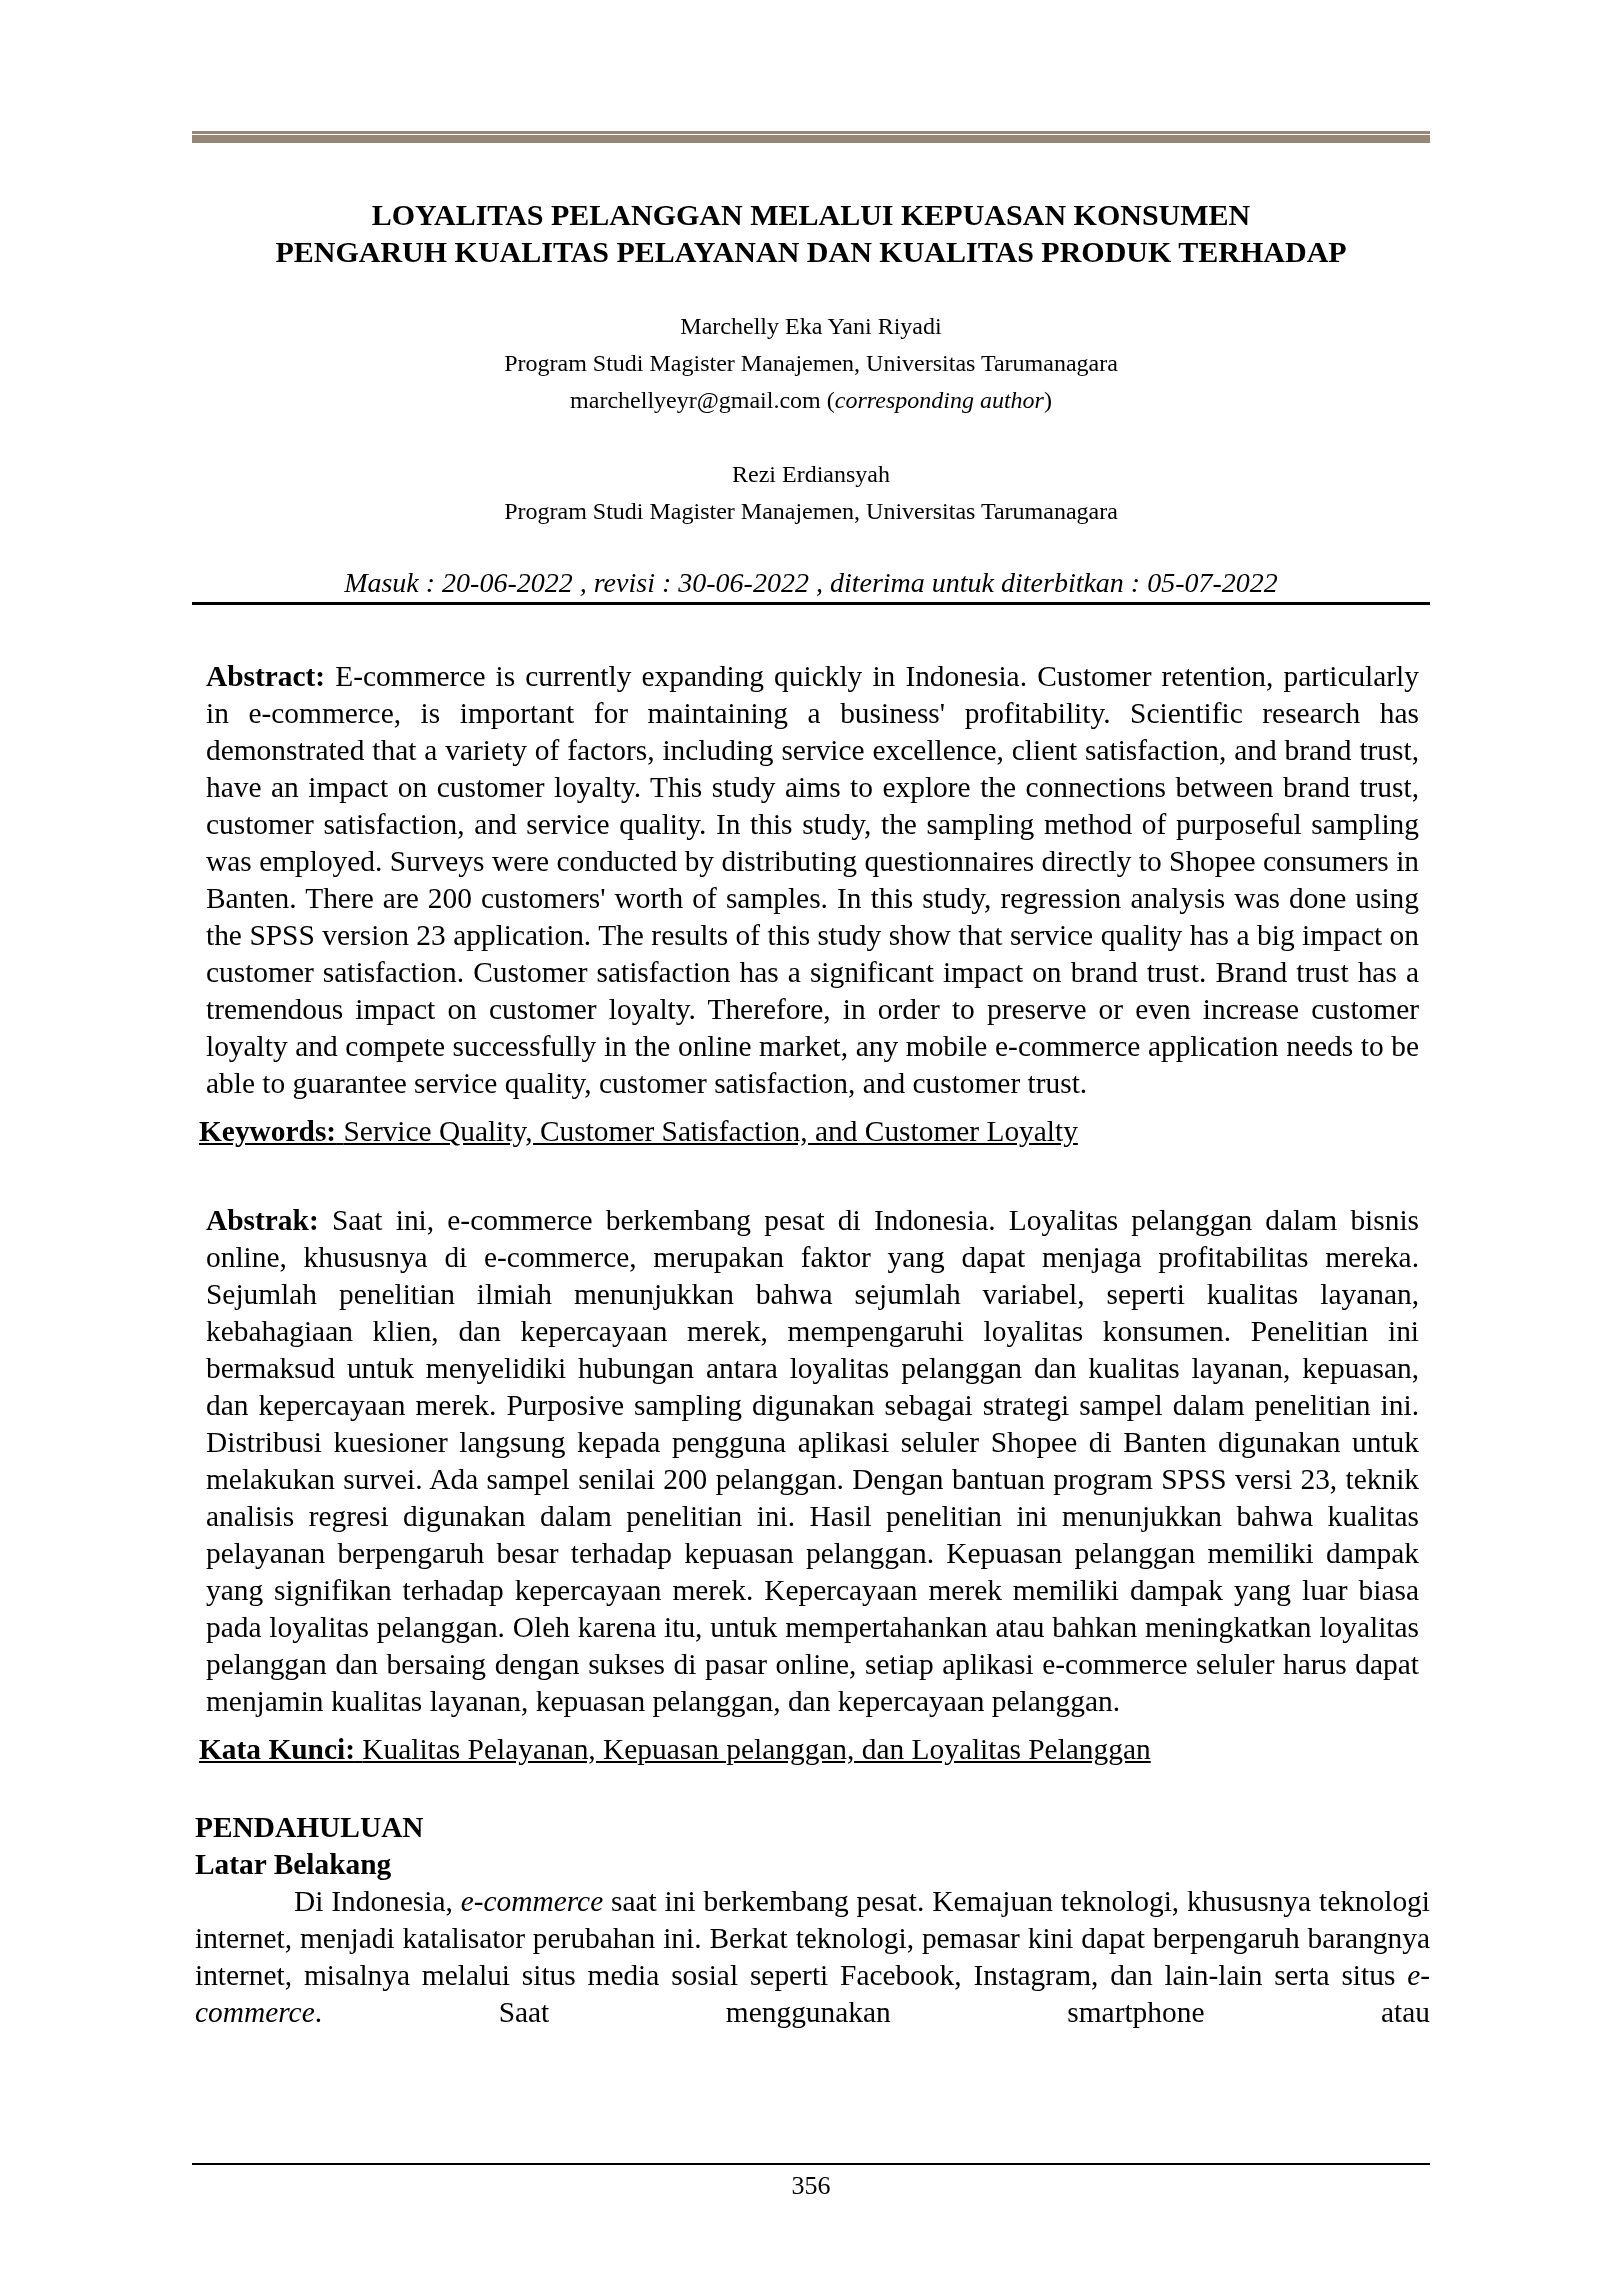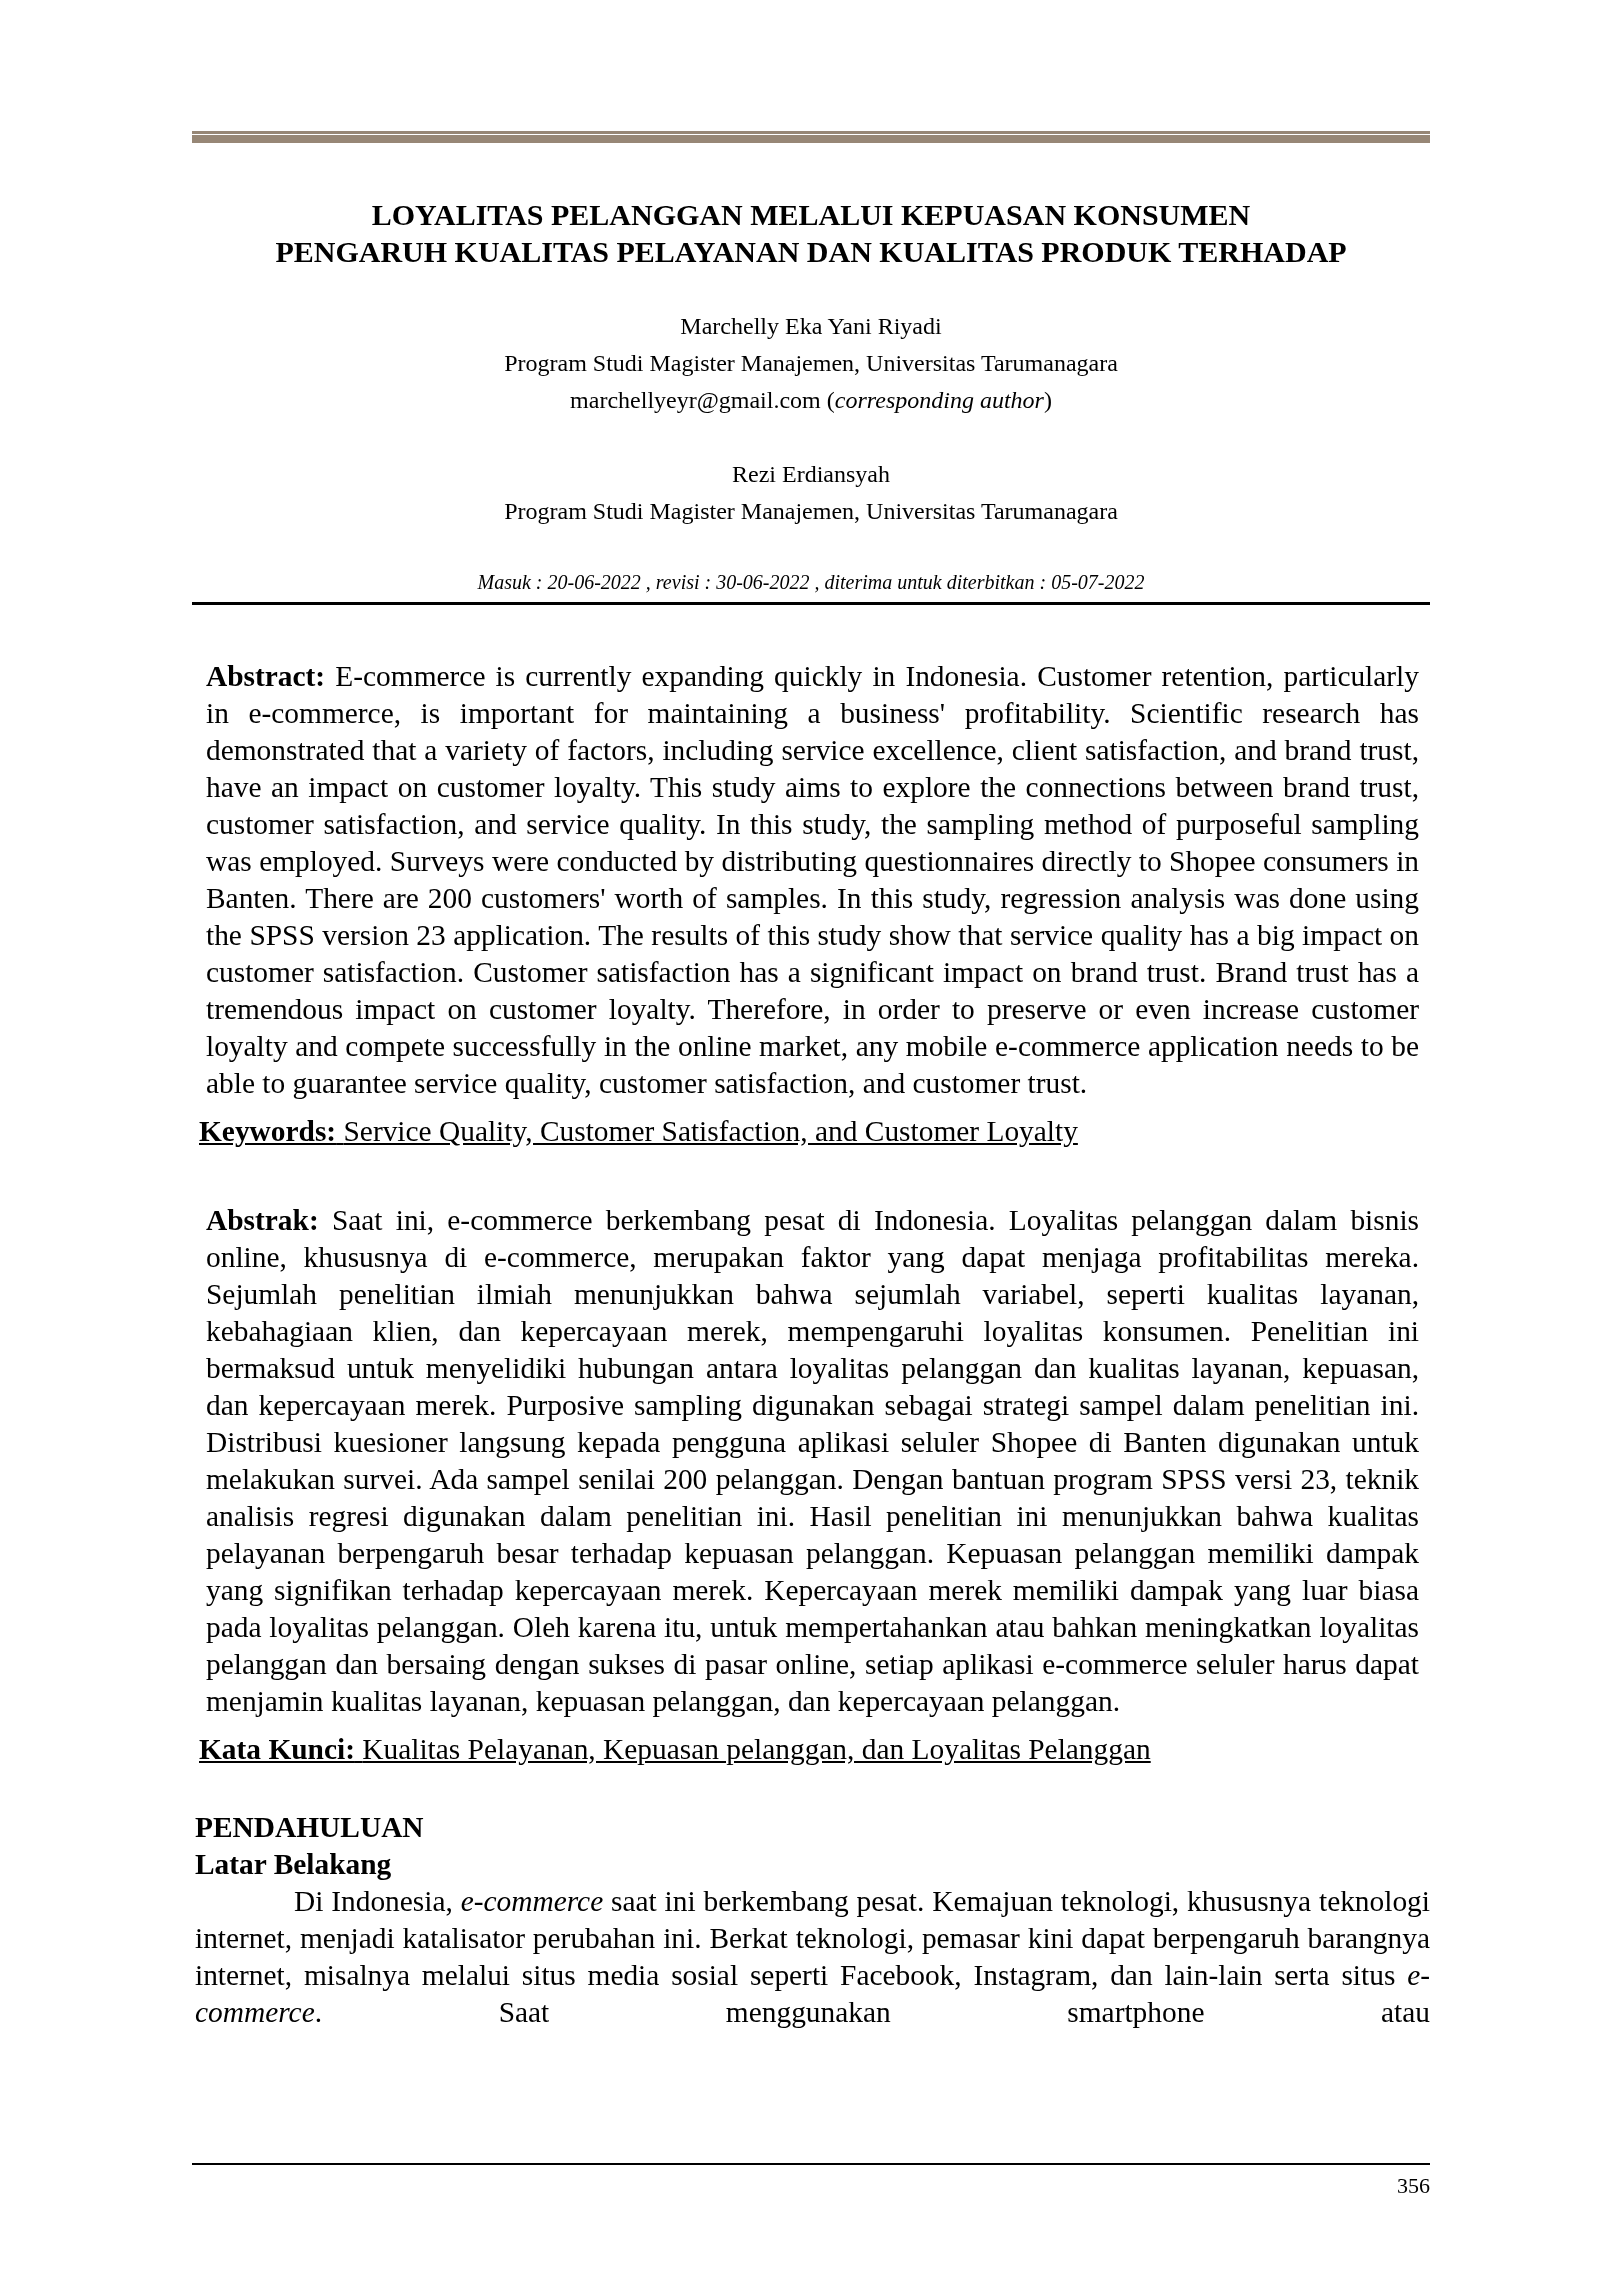--- a/index.html
+++ b/index.html
@@ -9,34 +9,34 @@
   .bar-thin { position: absolute; left: 192px; top: 131px; width: 1238px; height: 2.6px; background: #978776; }
   .bar-thick { position: absolute; left: 192px; top: 135px; width: 1238px; height: 7.9px; background: #978776; }
   .title { position: absolute; left: 192px; top: 196px; width: 1238px; text-align: center;
            font-weight: bold; font-size: 30px; line-height: 37px; }
   .title div { white-space: nowrap; }
   .authors { position: absolute; left: 192px; top: 308px; width: 1238px; text-align: center;
              font-size: 24px; line-height: 37px; }
   .authors .line { white-space: nowrap; }
   .authors .gap { height: 37px; }
   .dates { position: absolute; left: 192px; top: 568px; width: 1238px; text-align: center;
-           font-style: italic; font-size: 20px; line-height: 29px; white-space: nowrap; }
+           font-style: italic; font-size: 28px; line-height: 29px; white-space: nowrap; }
   .rule-top { position: absolute; left: 192px; top: 602px; width: 1238px; height: 3.3px; background: #000; }
   .content { position: absolute; left: 195px; top: 647px; width: 1235px;
              font-size: 29.4px; line-height: 37px; }
   .para { text-align: justify; margin: 11px; }
   .para b { font-weight: bold; }
   .kw { margin: 4px; white-space: nowrap; text-decoration: underline; }
   .spacer { height: 37px; }
   .h1 { font-weight: bold; margin: 0; }
   .h2 { font-weight: bold; margin: 0; }
   .body-para { text-align: justify; text-indent: 99px; margin: 0; }
   .rule-bottom { position: absolute; left: 192px; top: 2163px; width: 1238px; height: 2px; background: #000; }
-  .page-num { position: absolute; left: 192px; top: 2171px; width: 1238px; text-align: right;
-              font-size: 22px; line-height: 29px; }
+  .page-num { position: absolute; left: 192px; top: 2171px; width: 1238px; text-align: center;
+              font-size: 26px; line-height: 29px; }
 </style>
 </head>
 <body>
 
 <div class="page">
 
   <div class="bar-thin" style="background: rgb(151, 135, 118);"></div>
   <div class="bar-thick" style="background: rgb(151, 135, 118);"></div>
 
   <div class="title">

